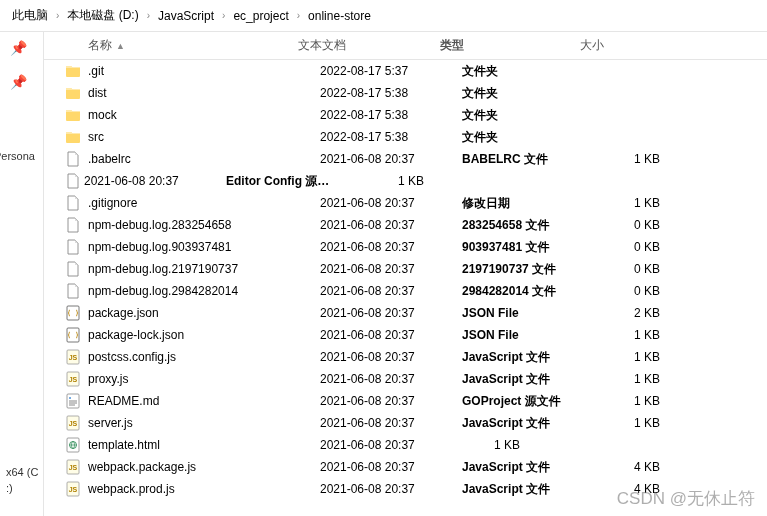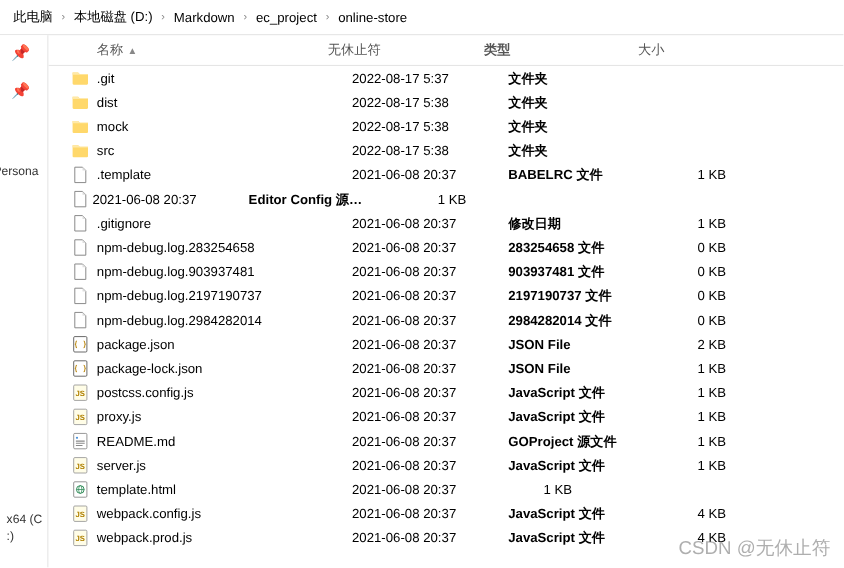--- a/index.html
+++ b/index.html
@@ -28,42 +28,42 @@
   .watermark { position: absolute; right: 12px; bottom: 6px; color: rgba(120,120,120,0.6); font-size: 17px; }
 </style>
 </head>
 <body>
 
 <div class="breadcrumb">
     <span class="crumb">此电脑</span>
     <span class="sep">›</span>
     <span class="crumb">本地磁盘 (D:)</span>
     <span class="sep">›</span>
-    <span class="crumb">Markdown</span>
+    <span class="crumb">JavaScript</span>
     <span class="sep">›</span>
     <span class="crumb">ec_project</span>
     <span class="sep">›</span>
     <span class="crumb">online-store</span>
   </div>
 
 <div class="sidebar">
   <div class="pin">📌</div>
   <div class="pin" style="margin-top:18px">📌</div>
   <div class="persona">Persona</div>
   <div class="drive">x64 (C</div>
   <div class="drive2">:)</div>
 </div>
 
 <div class="main">
   <div class="header-row">
     <div class="col col-name">
       <span>名称</span>
       <span class="sort">▲</span>
     </div>
-    <div class="col col-date">无休止符</div>
+    <div class="col col-date">文本文档</div>
     <div class="col col-type">类型</div>
     <div class="col col-size">大小</div>
   </div>
   <div id="files">
       <div class="file-row">
         <span class="col-icon">
           <svg class="icon" viewBox="0 0 16 16">
             <path fill="#ffd86b" d="M1 3h5l1.5 1.5H15v8.5a1 1 0 0 1-1 1H2a1 1 0 0 1-1-1z"></path>
             <path fill="#ffe9a8" d="M1 3h5l1.5 1.5H15V5H1z"></path>
           </svg>
@@ -109,21 +109,21 @@
         <span class="col-type">文件夹</span>
         <span class="col-size"></span>
       </div>
       <div class="file-row">
         <span class="col-icon">
           <svg class="icon" viewBox="0 0 16 16">
             <path fill="#fff" stroke="#888" stroke-width="0.9" d="M3 1h7l3 3v11H3z"></path>
             <path fill="#ddd" d="M10 1v3h3z"></path>
           </svg>
         </span>
-        <span class="col-name">.template</span>
+        <span class="col-name">.babelrc</span>
         <span class="col-date">2021-06-08 20:37</span>
         <span class="col-type">BABELRC 文件</span>
         <span class="col-size">1 KB</span>
       </div>
       <div class="file-row">
         <span class="col-icon">
           <svg class="icon" viewBox="0 0 16 16">
             <path fill="#fff" stroke="#888" stroke-width="0.9" d="M3 1h7l3 3v11H3z"></path>
             <path fill="#ddd" d="M10 1v3h3z"></path>
           </svg>
@@ -280,21 +280,21 @@
         <span class="col-date">2021-06-08 20:37</span>
         <span class="col-size">1 KB</span>
       </div>
       <div class="file-row">
         <span class="col-icon">
           <svg class="icon" viewBox="0 0 16 16">
             <rect x="2" y="1" width="12" height="14" rx="1" fill="#fffde7" stroke="#999" stroke-width="0.8"></rect>
             <text x="8" y="11" font-size="7" text-anchor="middle" fill="#b08000" font-weight="bold">JS</text>
           </svg>
         </span>
-        <span class="col-name">webpack.config.js</span>
+        <span class="col-name">webpack.package.js</span>
         <span class="col-date">2021-06-08 20:37</span>
         <span class="col-type">JavaScript 文件</span>
         <span class="col-size">4 KB</span>
       </div>
       <div class="file-row">
         <span class="col-icon">
           <svg class="icon" viewBox="0 0 16 16">
             <rect x="2" y="1" width="12" height="14" rx="1" fill="#fffde7" stroke="#999" stroke-width="0.8"></rect>
             <text x="8" y="11" font-size="7" text-anchor="middle" fill="#b08000" font-weight="bold">JS</text>
           </svg>

